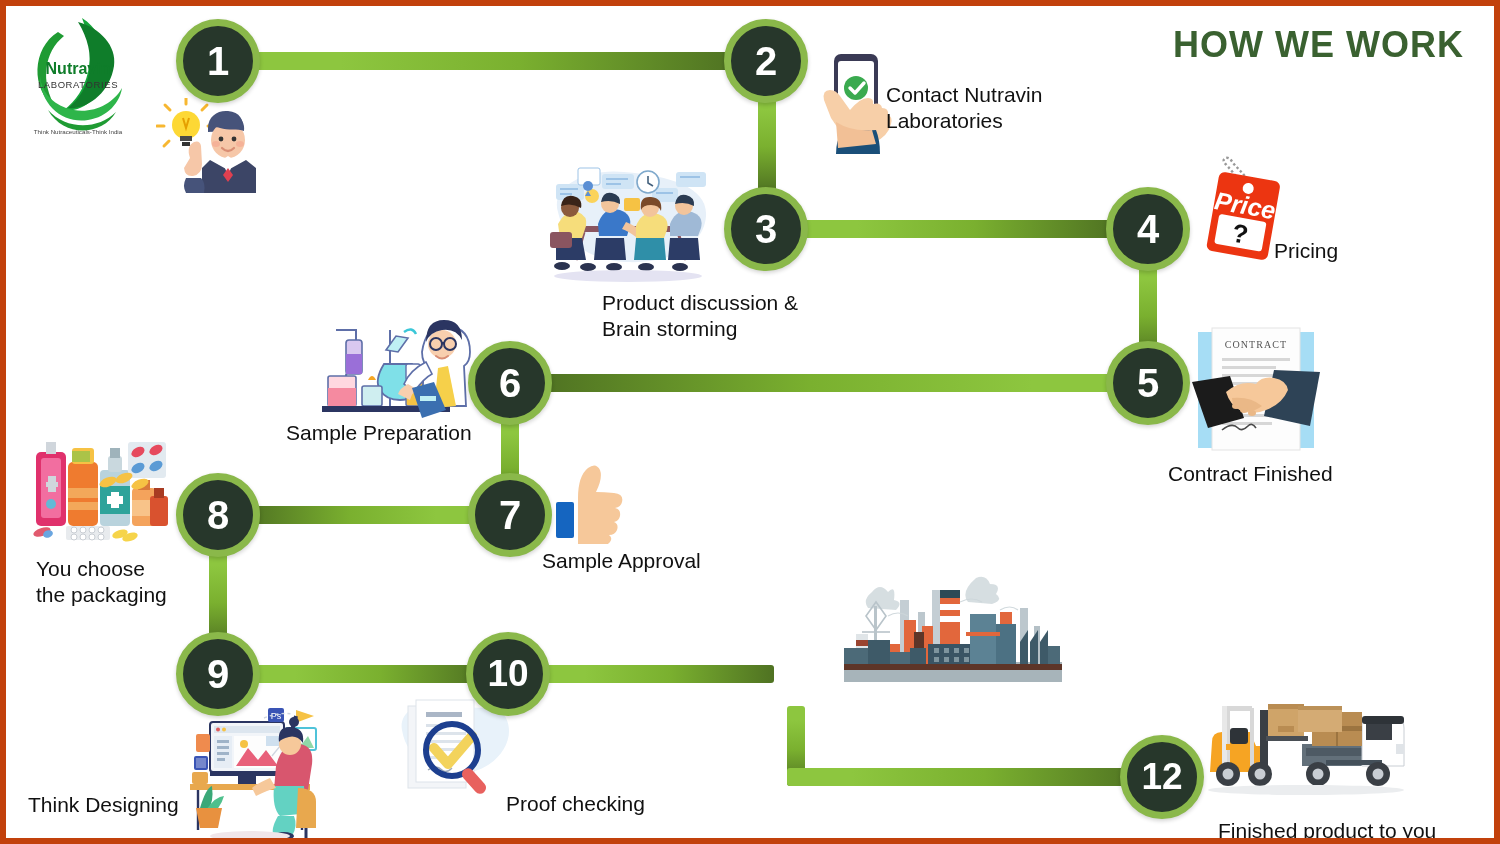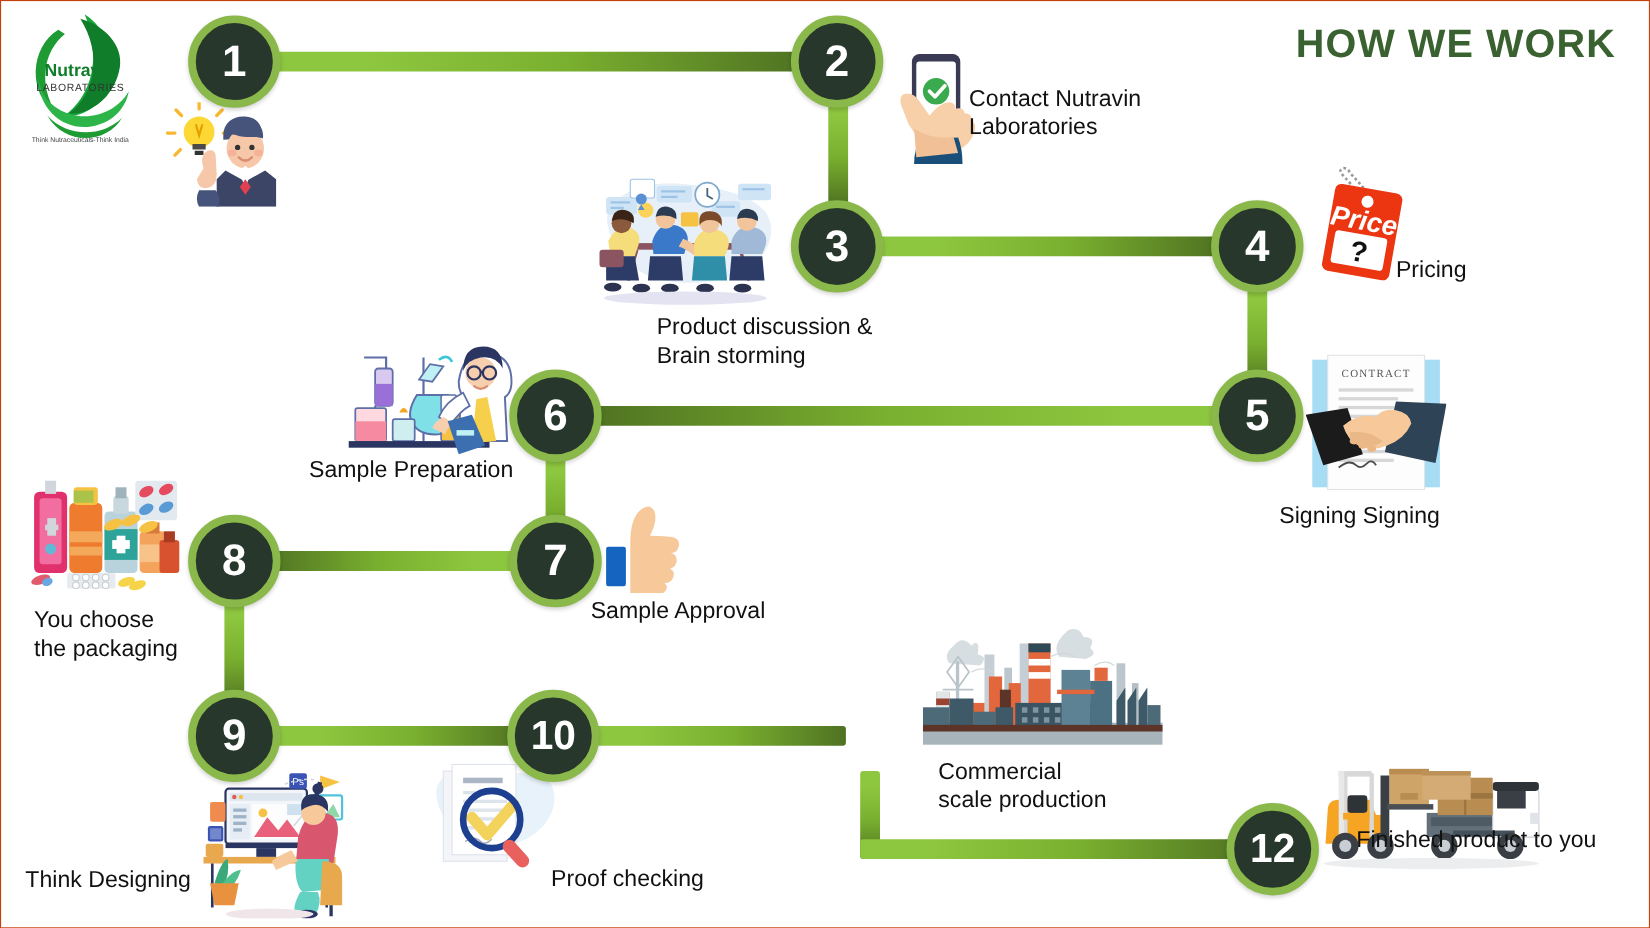--- a/index.html
+++ b/index.html
@@ -1,19 +1,19 @@
 <!DOCTYPE html>
 <html><head>
 <meta charset="utf-8">
 <style>
   html,body{margin:0;padding:0;background:#ffffff;}
   body{font-family:"Liberation Sans",sans-serif;}
   #canvas{
     position:relative;width:1500px;height:844px;background:#ffffff;
-    border:1px solid #c2410c;box-sizing:border-box;overflow:hidden;
+    border:6px solid #c2410c;box-sizing:border-box;overflow:hidden;
   }
 
   
   .title{
     position:absolute;right:30px;top:18px;
     font-size:36px;font-weight:bold;letter-spacing:1px;
     color:#3a6130;font-family:"Liberation Sans",sans-serif;
     white-space:nowrap;
   }
 
@@ -245,21 +245,21 @@
       <path d="M128 46 L82 44 L72 90 L118 100 Z" fill="#2e4356"></path>
       <path d="M34 66 q14 -12 30 -8 q6 -8 18 -6 q12 2 14 12 q-6 14 -22 20 q-14 6 -26 0 q-10 -5 -14 -18 Z" fill="#f6c89a"></path>
       <path d="M40 72 q18 -2 30 8 q-10 8 -22 4 q-8 -3 -8 -12 Z" fill="#eab887"></path>
       <g fill="#eab887">
         <ellipse cx="44" cy="80" rx="4" ry="3"></ellipse>
           <ellipse cx="52" cy="84" rx="4" ry="3"></ellipse>
         <ellipse cx="60" cy="87" rx="4" ry="3"></ellipse>
       </g>
     </svg>
   </div>
-  <div class="lbl" style="left:1162px;top:455px;">Signing Signing</div>
+  <div class="lbl" style="left:1162px;top:455px;">Contract Finished</div>
 
   <div class="ill" style="left:312px;top:304px;">
     <svg width="170" height="112" viewBox="0 0 170 112">
       <g stroke="#5e6fa8" stroke-width="2" fill="none">
         <path d="M18 20 h20 v16"></path>
           <path d="M38 48 v6"></path>
         <path d="M30 54 q4 4 0 8 q-4 4 0 8 q4 4 0 8"></path>
       </g>
       <rect x="28" y="30" width="16" height="34" rx="3" fill="#d9c8f0" stroke="#5e6fa8" stroke-width="1.6"></rect>
       <rect x="28" y="44" width="16" height="20" fill="#9a6fd8"></rect>
@@ -499,22 +499,20 @@
       <rect x="156" y="36" width="12" height="12" fill="#e2673c"></rect>
       <rect x="122" y="56" width="34" height="4" fill="#e2673c"></rect>
       <rect x="0" y="88" width="218" height="6" fill="#5d3528"></rect>
       <g stroke="#cdd6da" stroke-width="1.2" fill="none" opacity=".9">
         <path d="M44 40 q10 -6 20 0"></path>
           <path d="M116 26 q12 -6 22 0"></path>
           <path d="M156 34 q10 -6 18 0"></path>
       </g>
     </svg>
   </div>
-  <div class="lbl" style="left:852px;top:688px;">Commercial
-scale production</div>
 
   <div class="ill" style="left:1200px;top:690px;">
     <svg width="200" height="100" viewBox="0 0 200 100">
 
       <rect x="96" y="48" width="76" height="22" fill="#63707a"></rect>
       <rect x="100" y="52" width="64" height="8" fill="#4e5a64"></rect>
       <path d="M156 22 h34 q8 0 8 10 v38 h-42 z" fill="#ffffff" stroke="#c9ced4"></path>
       <path d="M160 28 h26 v16 h-26 z" fill="#3a3f45"></path>
       <rect x="156" y="20" width="42" height="8" rx="3" fill="#2e3338"></rect>
       <rect x="190" y="48" width="8" height="10" fill="#e0e4e8"></rect>
@@ -542,15 +540,15 @@
         <circle cx="22" cy="78" r="5.5" fill="#c9ced4"></circle>
       <circle cx="54" cy="78" r="12" fill="#3a3f45"></circle>
         <circle cx="54" cy="78" r="5.5" fill="#c9ced4"></circle>
       <circle cx="112" cy="78" r="12" fill="#3a3f45"></circle>
         <circle cx="112" cy="78" r="5.5" fill="#c9ced4"></circle>
       <circle cx="172" cy="78" r="12" fill="#3a3f45"></circle>
         <circle cx="172" cy="78" r="5.5" fill="#c9ced4"></circle>
       <ellipse cx="100" cy="94" rx="98" ry="5" fill="#ebedef"></ellipse>
     </svg>
   </div>
-  <div class="lbl" style="left:1212px;top:750px;margin-left:20px;">Finished product to you</div>
+  <div class="lbl" style="left:1212px;top:812px;">Finished product to you</div>
 
 </div>
 
 </body></html>

